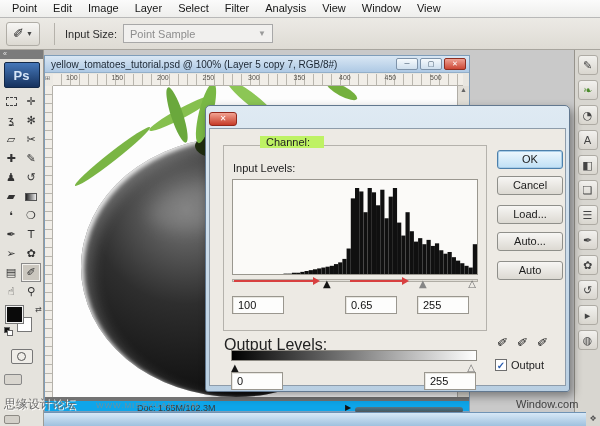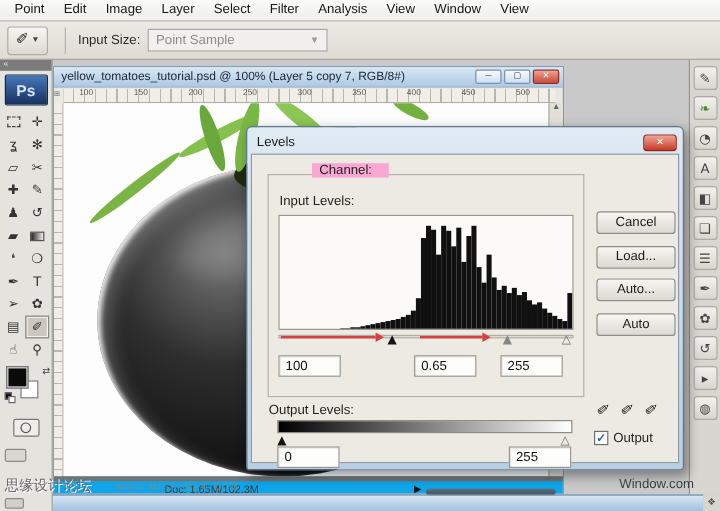--- a/index.html
+++ b/index.html
@@ -120,21 +120,21 @@
     box-shadow:3px 4px 10px rgba(0,0,0,.4); padding:3px; }
   #dlg-titlebar { height:19px; display:flex; align-items:center; }
   #dlg-title { font-size:11px; color:#1b1b1b; padding-left:5px; flex:1; }
   #dlg-close { width:28px; height:14px; border:1px solid #92291d; border-radius:3px;
     background:linear-gradient(#f2a392,#c63b28); color:#fff; font-size:8px; line-height:12px; text-align:center;
     margin-right:2px; }
   #dlg-body { position:relative; height:258px; background:#edeae4; border:1px solid #8e9caa; }
 
   #channel-group { position:absolute; left:13px; top:16px; width:264px; height:186px;
     border:1px solid #b5b2ac; }
-  #channel-row { position:absolute; left:36px; top:-10px; background:#f9a8d4; padding:0 6px;
+  #channel-row { position:absolute; left:36px; top:-10px; background:#bef264; padding:0 6px;
     display:flex; align-items:center; }
   #channel-label { font-size:11px; color:#222; margin-right:8px; }
   #channel-select { width:112px; height:17px; background:#f6f5f2; border:1px solid #9a978f;
     box-shadow:inset 1px 1px 0 #fff; font-size:11px; color:#111; display:flex; align-items:center;
     justify-content:space-between; padding:0 5px; }
   #channel-select .caret { font-size:7px; color:#333; }
   #input-levels-label { position:absolute; left:9px; top:16px; font-size:11px; color:#222; }
   #histogram-box { position:absolute; left:8px; top:33px; width:246px; height:96px;
     background:#fbfaf8; border:1px solid #9a978f; }
   #hist-svg { position:absolute; left:0; bottom:0; width:100%; height:92%; }
@@ -149,21 +149,21 @@
   .red-arrow { position:absolute; top:3px; height:0; border-top:2px solid #d84040; }
   .red-arrow:after { content:""; position:absolute; right:-7px; top:-5px; width:0; height:0;
     border-left:7px solid #d84040; border-top:4px solid transparent; border-bottom:4px solid transparent; }
 
   .level-input { position:absolute; height:18px; width:52px; background:#fdfdfc; border:1px solid #9a978f;
     box-shadow:inset 1px 1px 0 #e8e6e0; font-size:11px; color:#111; padding:2px 0 0 5px; }
   #input-black-box { left:8px;  top:150px; }
   #input-gamma-box { left:121px; top:150px; }
   #input-white-box { left:193px; top:150px; }
 
-  #output-label { position:absolute; left:14px; top:207px; font-size:11px; color:#222; }
+  #output-label { position:absolute; left:14px; top:207px; font-size:16px; color:#222; }
   #output-gradient { position:absolute; left:21px; top:221px; width:246px; height:11px;
     border:1px solid #8f8c85; background:linear-gradient(to right,#000,#fff); }
   #output-track { position:absolute; left:21px; top:232px; width:246px; height:13px; }
   #output-black-box { left:21px; top:243px; }
   #output-white-box { left:214px; top:243px; }
 
   .dlg-btn { position:absolute; left:287px; width:66px; height:19px; border:1px solid #8f8f8a; border-radius:3px;
     background:linear-gradient(#f7f6f4,#dcd9d2); font-size:11px; color:#1c1c1c; text-align:center; line-height:17px; }
   #btn-ok { top:21px; border-color:#4d80ab; background:linear-gradient(#eef7fd,#bfe0f5);
     box-shadow:0 0 0 1px #a8cde8 inset; }
@@ -384,21 +384,20 @@
       <span class="glyph">◍</span>
     </div>
   </div>
 
 <div id="bottom-strip"></div>
 <div id="bottom-left-btn"></div>
 <div id="bottom-right-pane" class="glyph">❖</div>
 
 <div id="levels-dialog">
   <div id="dlg-titlebar">
-    <span id="dlg-title">Levels</span>
     <span id="dlg-close">✕</span>
   </div>
   <div id="dlg-body">
     <div id="channel-group">
       <div id="channel-row">
         <span id="channel-label">Channel:</span>
       </div>
       <span id="input-levels-label">Input Levels:</span>
       <div id="histogram-box">
         <svg id="hist-svg" viewBox="0 0 58 100" preserveAspectRatio="none">
@@ -477,20 +476,21 @@
 
     <span id="output-label">Output Levels:</span>
     <div id="output-gradient"></div>
     <div id="output-track">
       <span class="tri black glyph" style="left:0;">▲</span>
       <span class="tri white glyph" style="left:96%;">△</span>
     </div>
     <div class="level-input" id="output-black-box">0</div>
     <div class="level-input" id="output-white-box">255</div>
 
+    <div class="dlg-btn" id="btn-ok">OK</div>
     <div class="dlg-btn" id="btn-cancel">Cancel</div>
     <div class="dlg-btn" id="btn-load">Load...</div>
     <div class="dlg-btn" id="btn-save">Auto...</div>
     <div class="dlg-btn" id="btn-auto">Auto</div>
 
     <div id="droppers">
       <span class="glyph">✐</span>
       <span class="glyph">✐</span>
       <span class="glyph">✐</span>
     </div>

